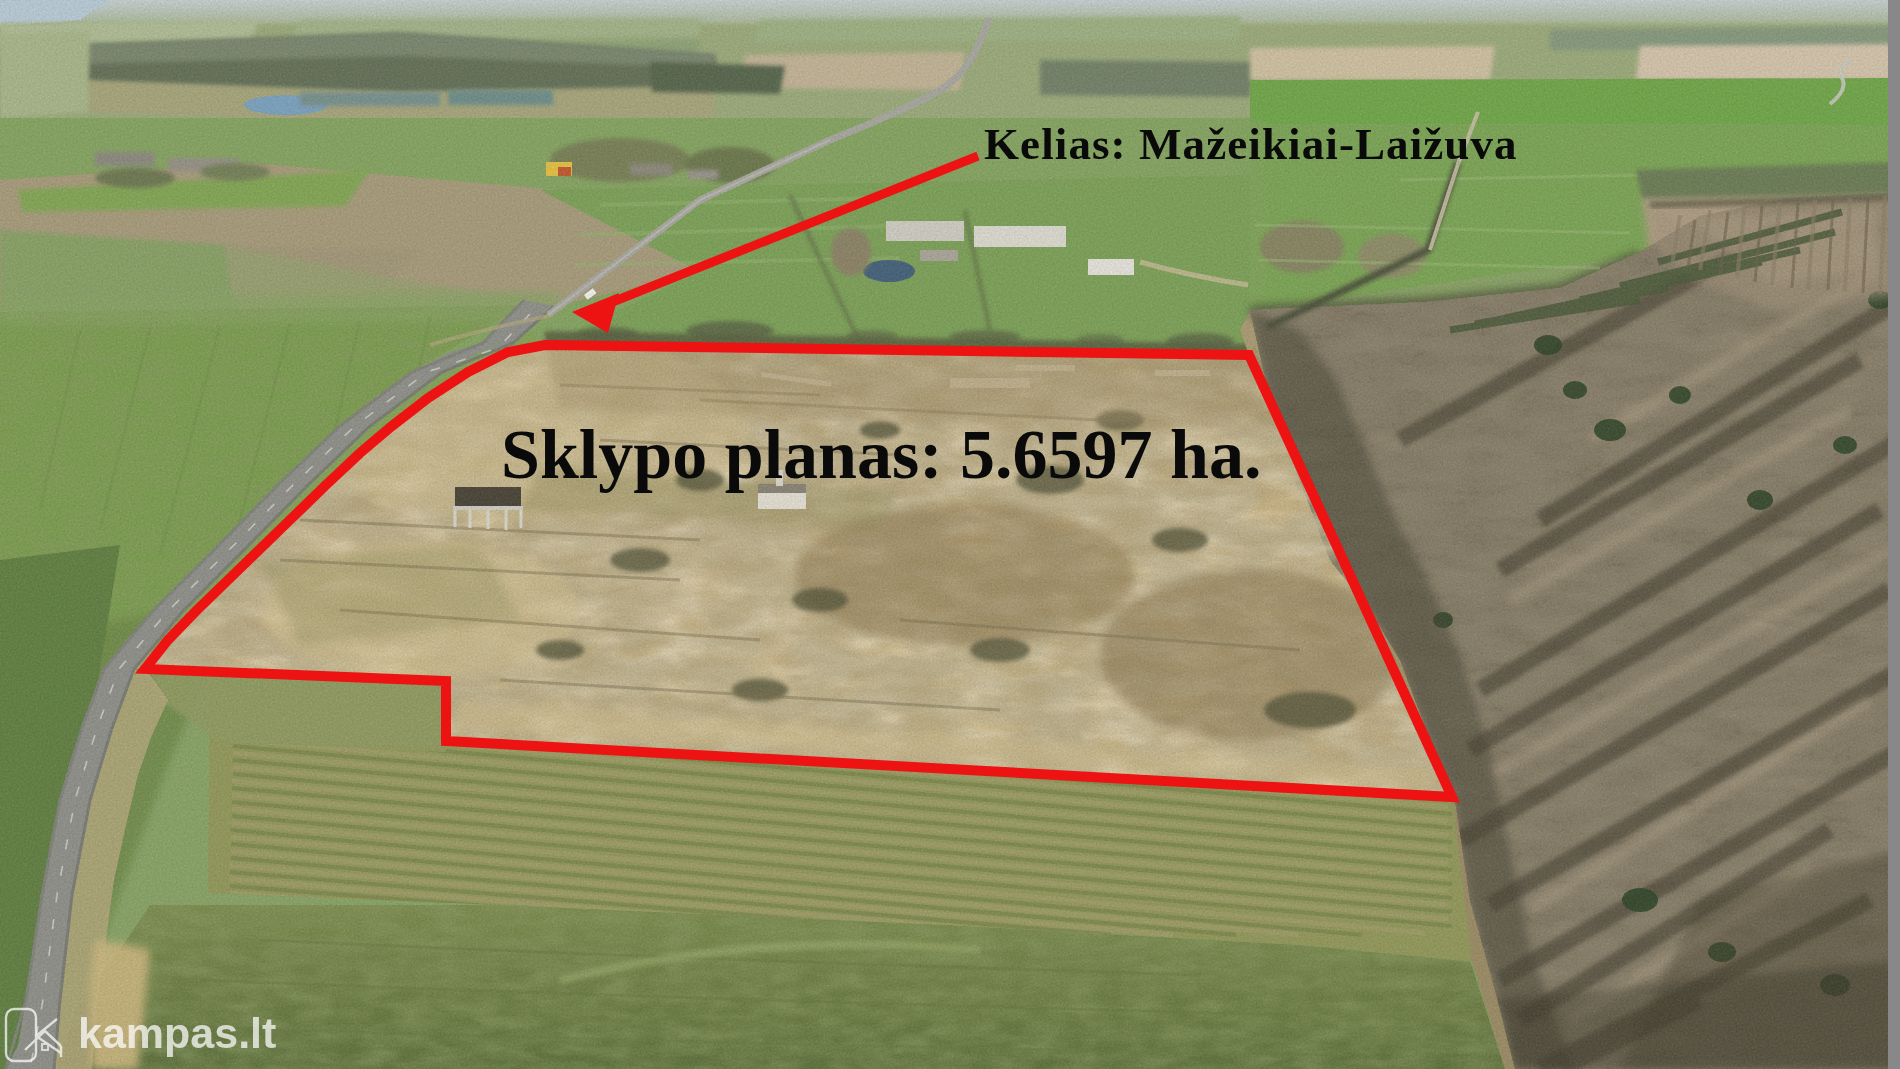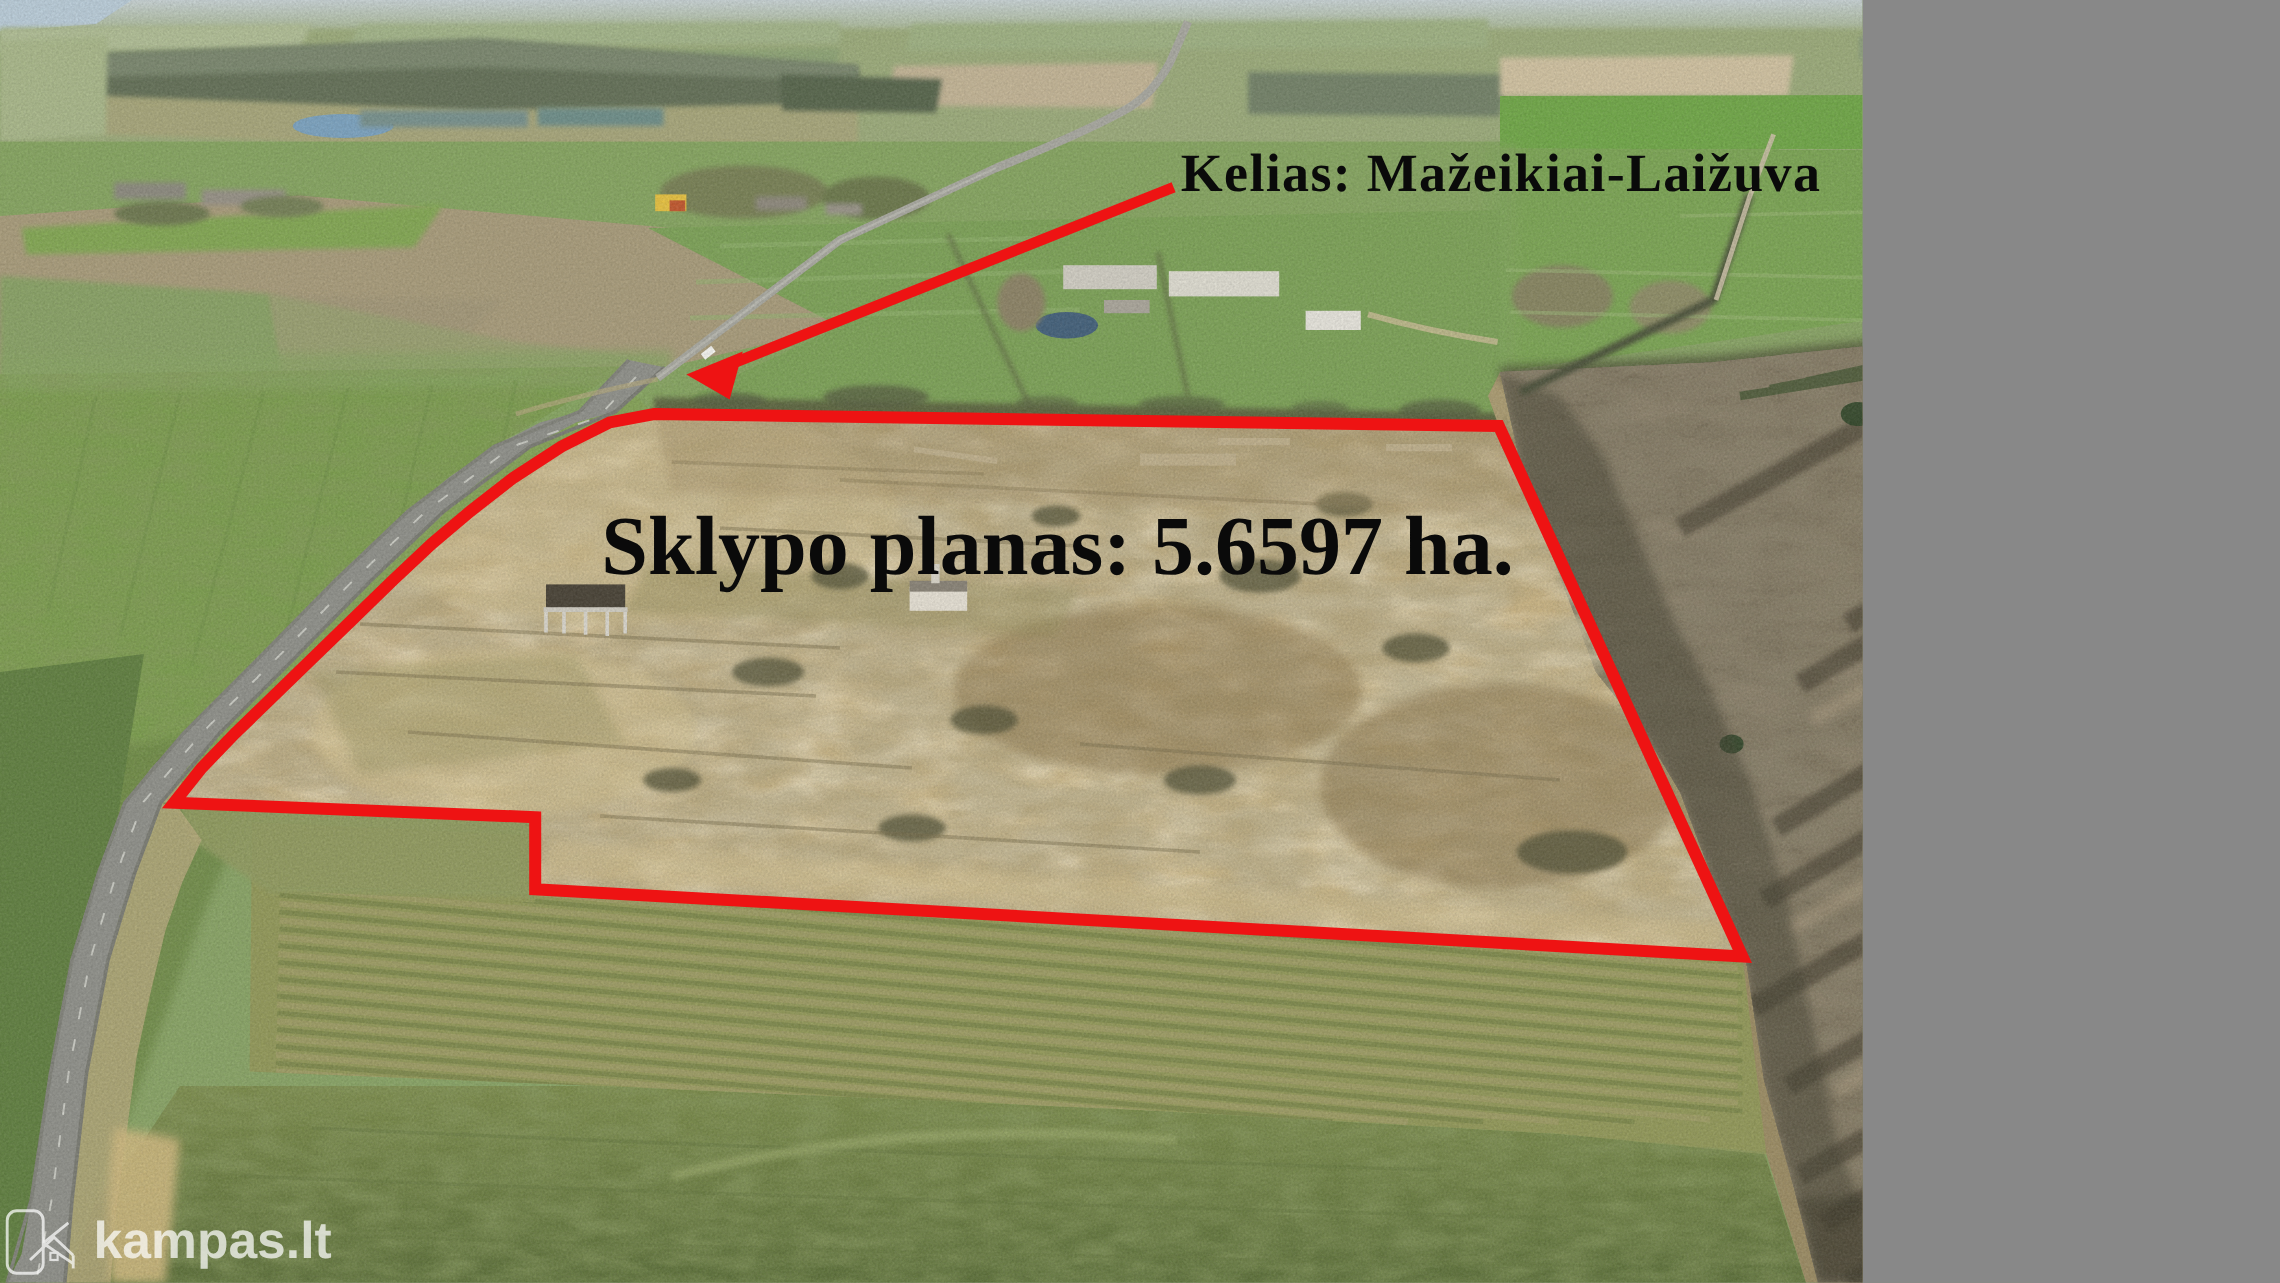--- a/index.html
+++ b/index.html
@@ -1,16 +1,16 @@
 <!DOCTYPE html>
 <html><head>
 <meta charset="utf-8">
 <style>
   html,body{margin:0;padding:0;background:#888;}
-  #stage{position:relative;width:1552px;height:1069px;overflow:hidden;
+  #stage{position:relative;width:1888px;height:1069px;overflow:hidden;
          font-family:"Liberation Sans",sans-serif;}
   svg{display:block;}
 </style>
 </head>
 <body>
 <div id="stage">
 <svg width="1900" height="1069" viewBox="0 0 1900 1069" xmlns="http://www.w3.org/2000/svg">
 <defs>
   <linearGradient id="plotg" x1="0" y1="0" x2="0" y2="1">
     <stop offset="0" stop-color="#bcaa7c"></stop>

